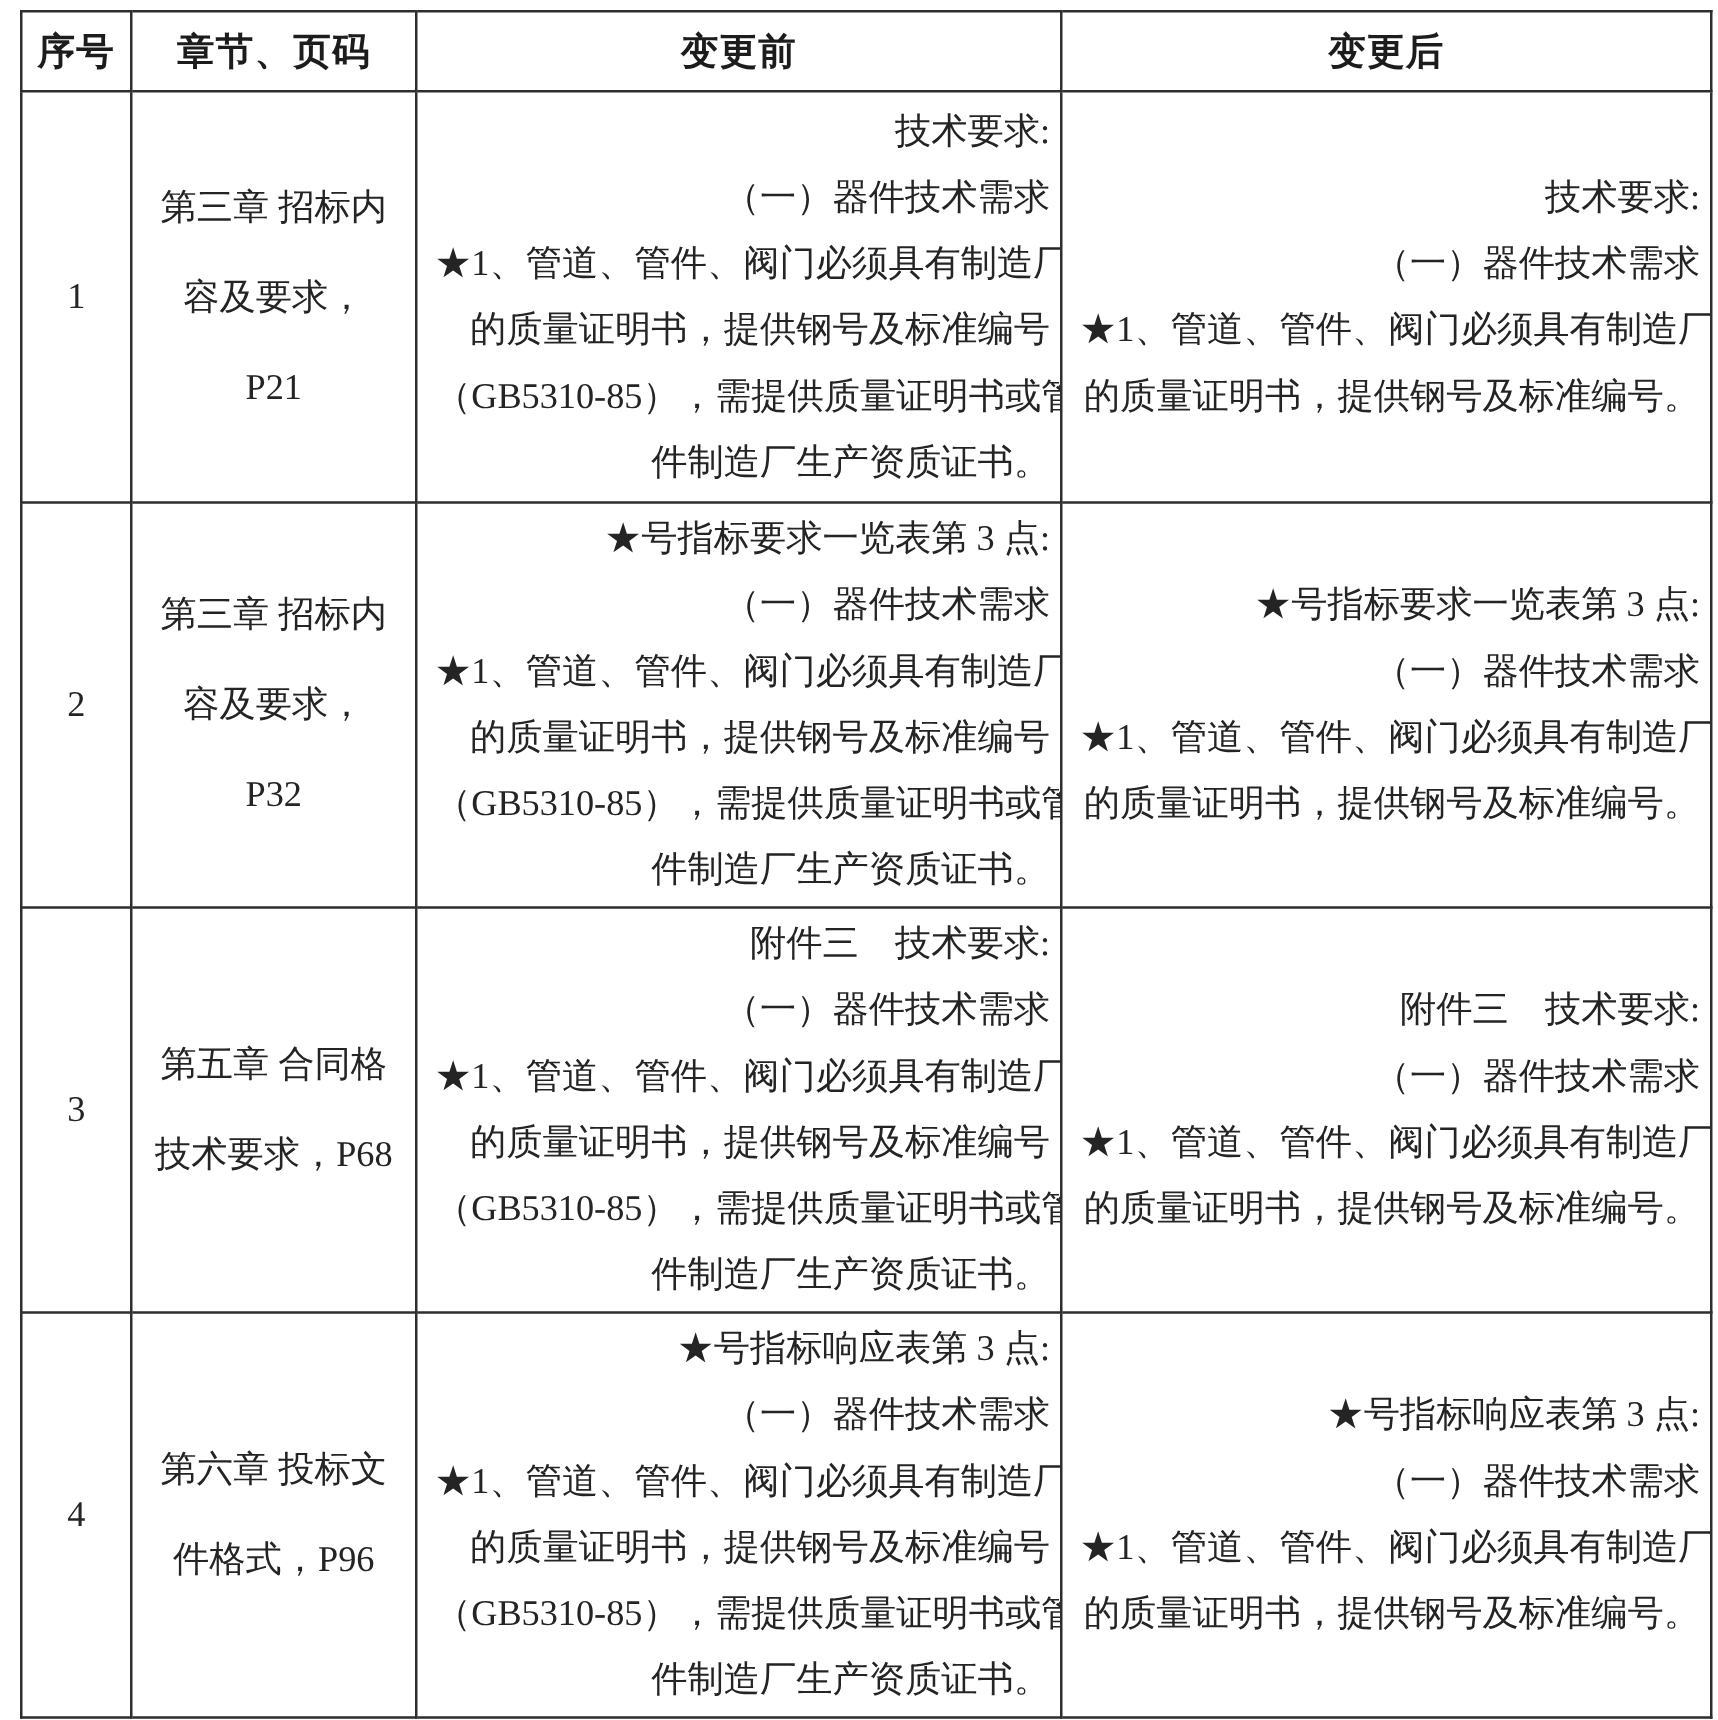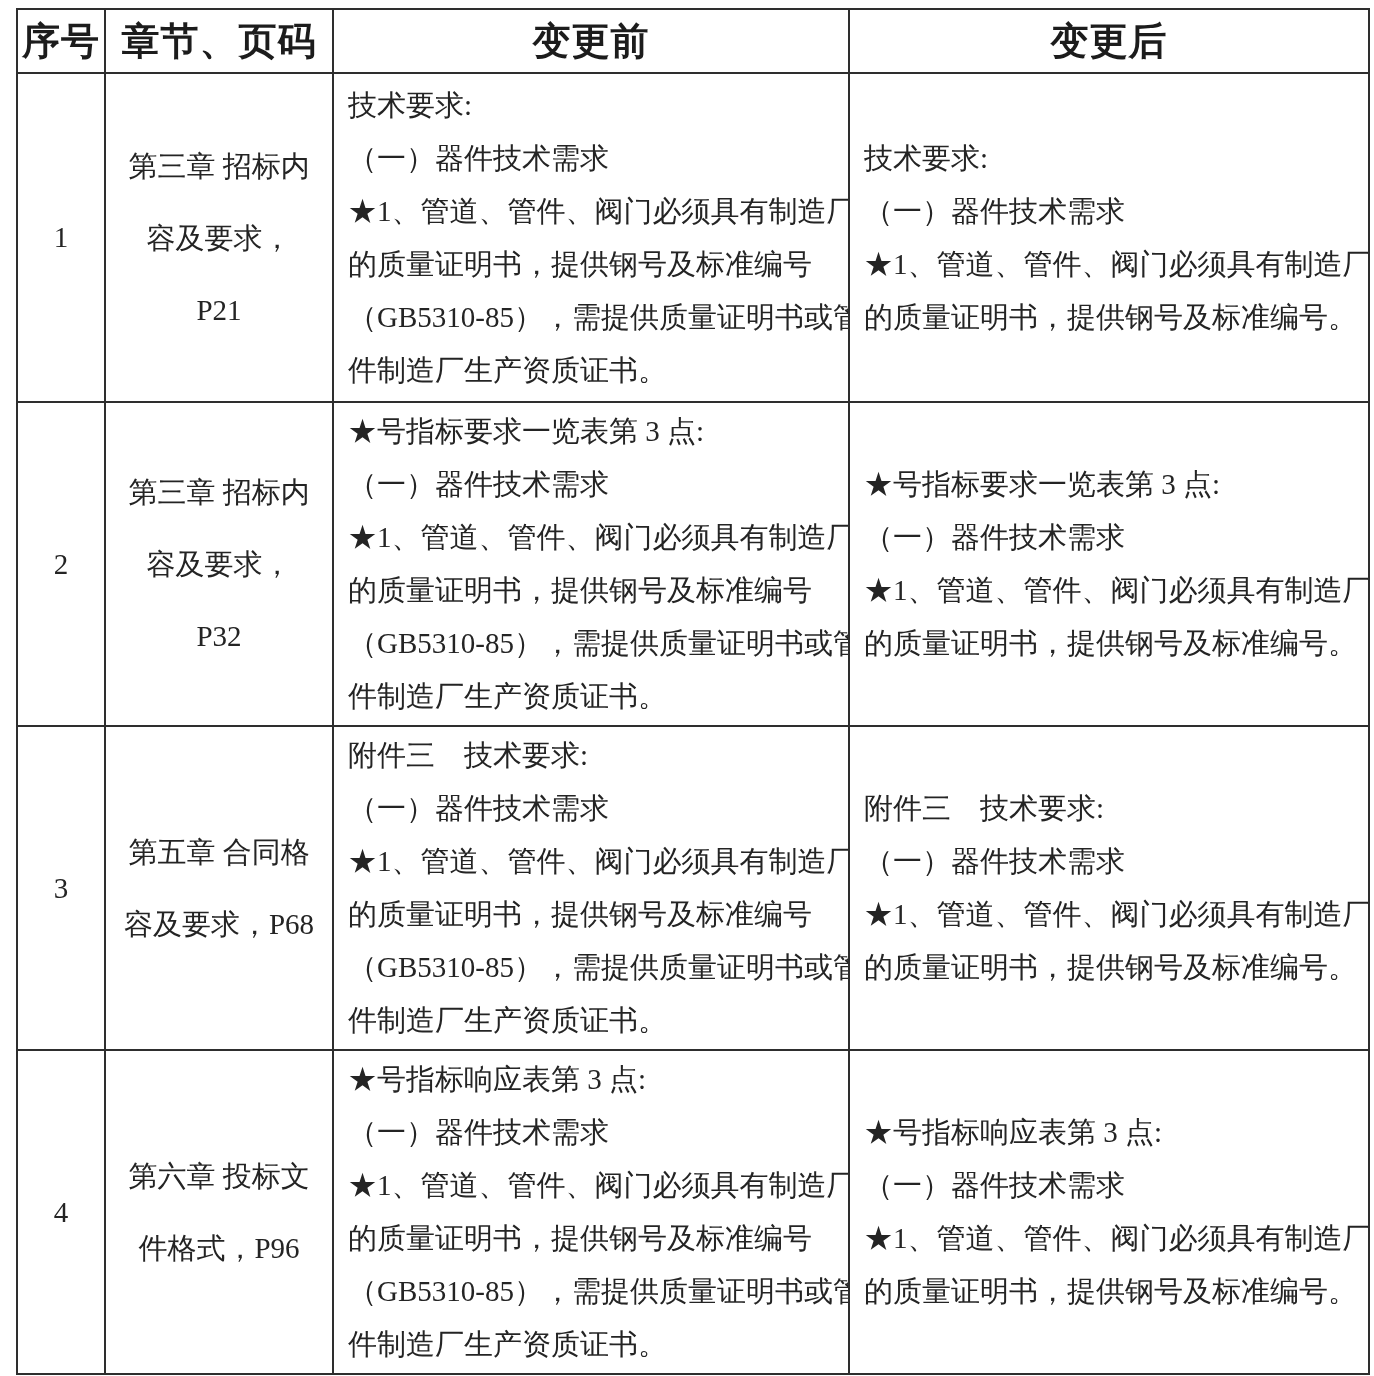--- a/index.html
+++ b/index.html
@@ -29,21 +29,21 @@
   .change-table th,
   .change-table td {
     border: 2px solid #2e2e2e;
     overflow: hidden;
   }
   .change-table thead tr {
     height: 64px;
   }
   .change-table th {
     font-weight: bold;
-    font-size: 38px;
+    font-size: 30px;
     text-align: center;
     vertical-align: middle;
     letter-spacing: 1px;
     color: #1c1c1c;
   }
   .change-table td {
     font-size: 29px;
     vertical-align: middle;
     color: #242424;
   }
@@ -51,21 +51,21 @@
     text-align: center;
   }
   td.c-sec {
     text-align: center;
     padding: 12px 6px;
   }
   td.c-sec .line {
     line-height: 72px;
   }
   td.c-before, td.c-after {
-    text-align: left;
+    text-align: right;
     padding: 2px 8px 2px 14px;
   }
   td.c-before .line, td.c-after .line {
     line-height: 53px;
     white-space: nowrap;
   }
   tbody tr:nth-child(1) { height: 329px; }
   tbody tr:nth-child(2) { height: 321px; }
   tbody tr:nth-child(3) { height: 320px; }
   tbody tr:nth-child(4) { height: 323px; }
@@ -131,21 +131,21 @@
             <div class="line">★号指标要求一览表第 3 点:</div>
             <div class="line">（一）器件技术需求</div>
             <div class="line">★1、管道、管件、阀门必须具有制造厂</div>
             <div class="line">的质量证明书，提供钢号及标准编号。</div>
           </td>
   </tr>
         <tr>
     <td class="c-no">3</td>
     <td class="c-sec">
             <div class="line">第五章 合同格</div>
-            <div class="line">容及要求，P68</div>
+            <div class="line">技术要求，P68</div>
           </td>
     <td class="c-before">
             <div class="line">附件三　技术要求:</div>
             <div class="line">（一）器件技术需求</div>
             <div class="line">★1、管道、管件、阀门必须具有制造厂</div>
             <div class="line">的质量证明书，提供钢号及标准编号</div>
             <div class="line">（GB5310-85），需提供质量证明书或管</div>
             <div class="line">件制造厂生产资质证书。</div>
           </td>
     <td class="c-after">

